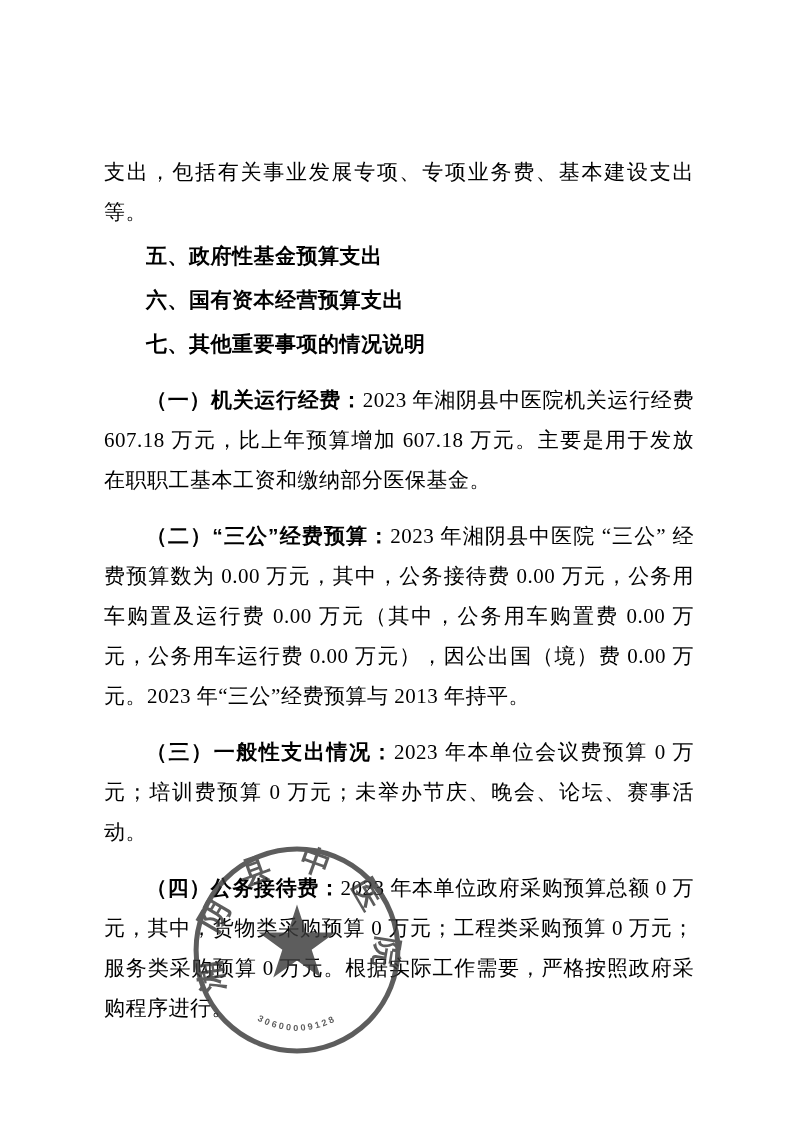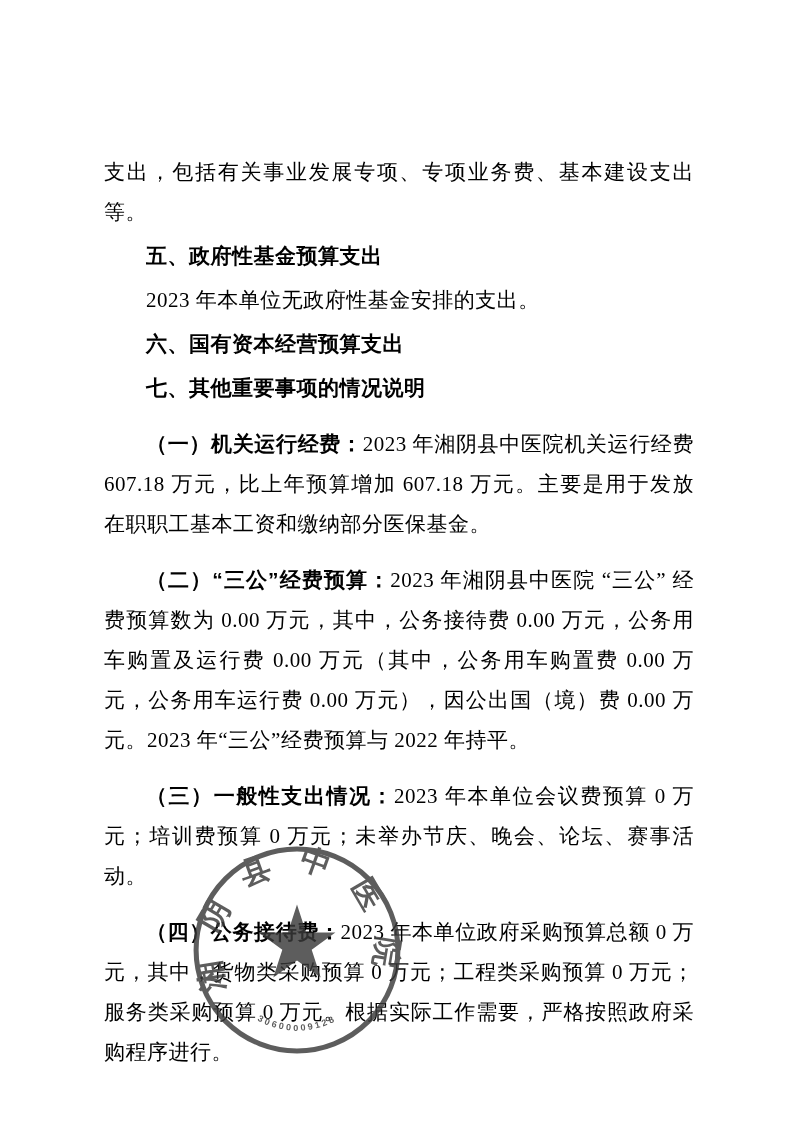--- a/index.html
+++ b/index.html
@@ -52,32 +52,31 @@
 </style>
 </head>
 <body>
 
 <div class="page">
   <div class="content">
 
     <p class="body noindent">支出，包括有关事业发展专项、专项业务费、基本建设支出等。</p>
 
     <h3 class="heading">五、政府性基金预算支出</h3>
-    <p class="body">2023 年本单位无政府性基金安排的支出。</p>
 
     <h3 class="heading">六、国有资本经营预算支出</h3>
 
     <h3 class="heading">七、其他重要事项的情况说明</h3>
 
     <p class="body item">
       <b class="lead">（一）机关运行经费：</b><span>2023 年湘阴县中医院机关运行经费 607.18 万元，比上年预算增加 607.18 万元。主要是用于发放在职职工基本工资和缴纳部分医保基金。</span>
     </p>
 
     <p class="body item">
-      <b class="lead">（二）“三公”经费预算：</b><span>2023 年湘阴县中医院 “三公” 经费预算数为 0.00 万元，其中，公务接待费 0.00 万元，公务用车购置及运行费 0.00 万元（其中，公务用车购置费 0.00 万元，公务用车运行费 0.00 万元），因公出国（境）费 0.00 万元。2023 年“三公”经费预算与 2022 年持平。</span>
+      <b class="lead">（二）“三公”经费预算：</b><span>2023 年湘阴县中医院 “三公” 经费预算数为 0.00 万元，其中，公务接待费 0.00 万元，公务用车购置及运行费 0.00 万元（其中，公务用车购置费 0.00 万元，公务用车运行费 0.00 万元），因公出国（境）费 0.00 万元。2023 年“三公”经费预算与 2013 年持平。</span>
     </p>
 
     <p class="body item">
       <b class="lead">（三）一般性支出情况：</b><span>2023 年本单位会议费预算 0 万元；培训费预算 0 万元；未举办节庆、晚会、论坛、赛事活动。</span>
     </p>
 
     <p class="body item">
       <b class="lead">（四）公务接待费：</b><span>2023 年本单位政府采购预算总额 0 万元，其中，货物类采购预算 0 万元；工程类采购预算 0 万元；服务类采购预算 0 万元。根据实际工作需要，严格按照政府采购程序进行。</span>
     </p>
 

